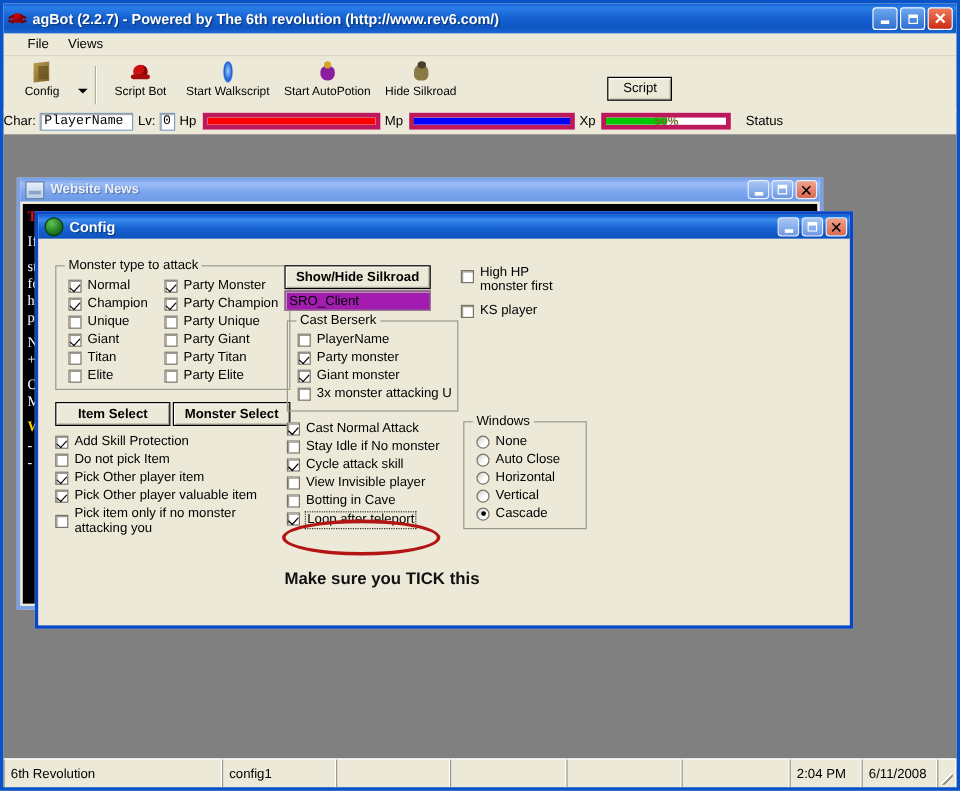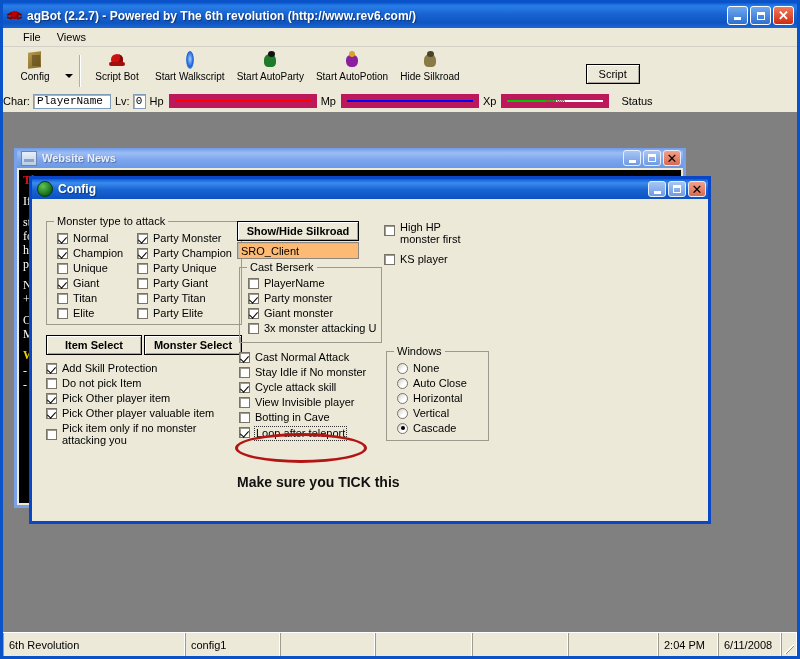--- a/index.html
+++ b/index.html
@@ -188,21 +188,21 @@
     height: 15px;
     display: flex; align-items: center;
     padding: 0 3px;
     font-family: "Liberation Mono", monospace;
     font-size: 11px;
     margin-right: 4px;
     box-sizing: border-box;
   }
   .bar {
     height: 14px;
-    border: 6px solid #be185d;
+    border: 4px solid #be185d;
     background: #ffffff;
     margin: 0 4px 0 2px;
     position: relative;
     box-sizing: border-box;
     overflow: hidden;
   }
   .bar .fill { position: absolute; left:0; top:0; bottom:0; }
   .bar .bar-text {
     position: absolute; left:0; right:0; top:0; bottom:0;
     display:flex; align-items:center; justify-content:center;
@@ -413,21 +413,21 @@
   .cfg-btn {
     background: #ece9d8;
     border: 1px solid #000000;
     box-shadow: inset 1px 1px 0 #ffffff, inset -1px -1px 0 #a8a49a;
     display: flex; align-items: center; justify-content: center;
     font-weight: bold;
     font-size: 11px;
     box-sizing: border-box;
   }
   .cfg-textfield {
-    background: #fdba74;
+    background: #a21caf;
     border: 1px solid #8c8880;
     box-shadow: inset 1px 1px 0 #bdbab1;
     display: flex; align-items: center;
     padding-left: 3px;
     font-size: 11px;
     box-sizing: border-box;
   }
 
   #annotation-ellipse {
     position: absolute;
@@ -498,27 +498,20 @@
           <span class="a"></span>
           <span class="b"></span>
         </div>
       <div class="tool-label">Script Bot</div>
     </div>
     <div class="tool-btn">
       <div class="tool-ico ico-walk">
           <span class="a"></span>
         </div>
       <div class="tool-label">Start Walkscript</div>
-    </div>
-    <div class="tool-btn">
-      <div class="tool-ico ico-party">
-          <span class="a"></span>
-          <span class="b"></span>
-        </div>
-      <div class="tool-label">Start AutoParty</div>
     </div>
     <div class="tool-btn">
       <div class="tool-ico ico-potion">
           <span class="a"></span>
           <span class="b"></span>
         </div>
       <div class="tool-label">Start AutoPotion</div>
     </div>
     <div class="tool-btn">
       <div class="tool-ico ico-silk">

